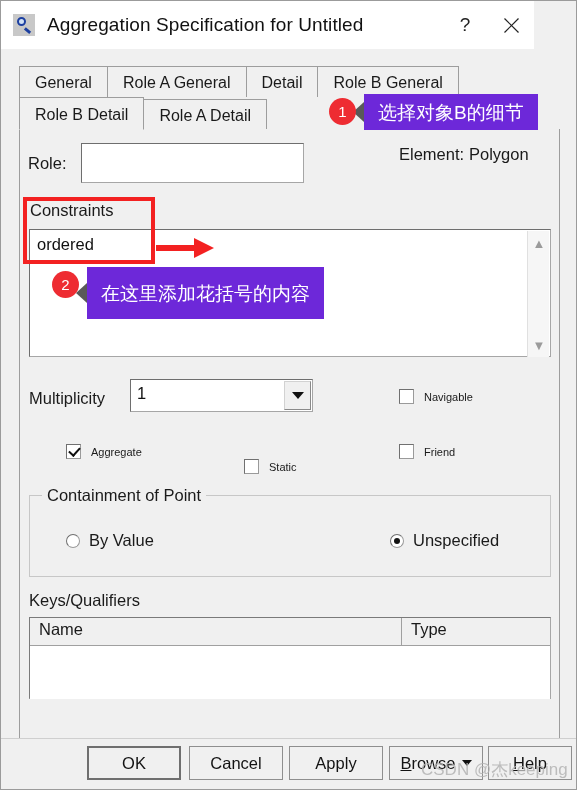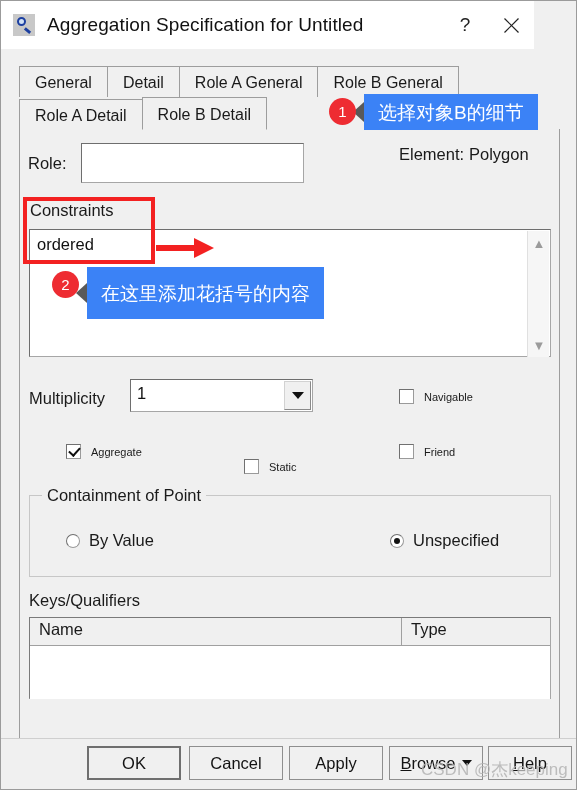--- a/index.html
+++ b/index.html
@@ -393,21 +393,21 @@
   
   .anno-rect {
     position: absolute;
     border: 4px solid #f32121;
     box-sizing: border-box;
     pointer-events: none;
   }
   .anno-arrow { position: absolute; pointer-events: none; }
   .tooltip {
     position: absolute;
-    background: #3b82f6;
+    background: #6d28d9;
     color: #ffffff;
     font-size: 19px;
     line-height: 1;
     display: flex;
     align-items: center;
     padding: 0 14px;
     white-space: nowrap;
     font-family: "Liberation Sans", sans-serif;
   }
   .tooltip::before {
@@ -462,27 +462,27 @@
           <line x1="1.5" y1="1.5" x2="15.5" y2="15.5" stroke="#222" stroke-width="1.2"></line>
           <line x1="15.5" y1="1.5" x2="1.5" y2="15.5" stroke="#222" stroke-width="1.2"></line>
         </svg>
       </button>
     </div>
   </div>
 
   <div class="tabstrip">
     <div class="tabrow row1">
       <div class="tab">General</div>
+      <div class="tab">Role A General</div>
       <div class="tab">Detail</div>
-      <div class="tab">Role A General</div>
       <div class="tab">Role B General</div>
     </div>
     <div class="tabrow row2">
+      <div class="tab active">Role B Detail</div>
       <div class="tab">Role A Detail</div>
-      <div class="tab active">Role B Detail</div>
     </div>
   </div>
 
   <div class="panel">
 
     <div class="row-role">
       <span class="lbl">Role:</span>
       <input class="textbox role-input" type="text" value="" style="">
     </div>
     <div class="element-label">Element:</div>

